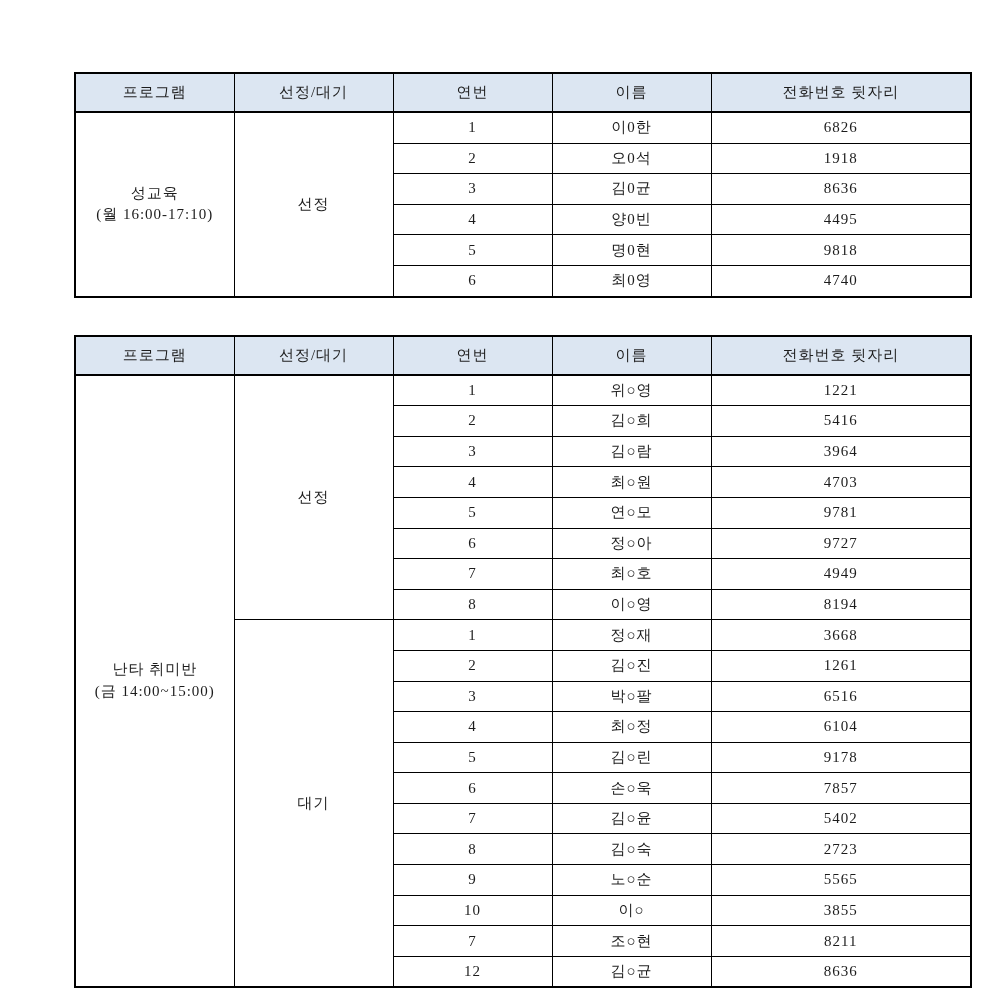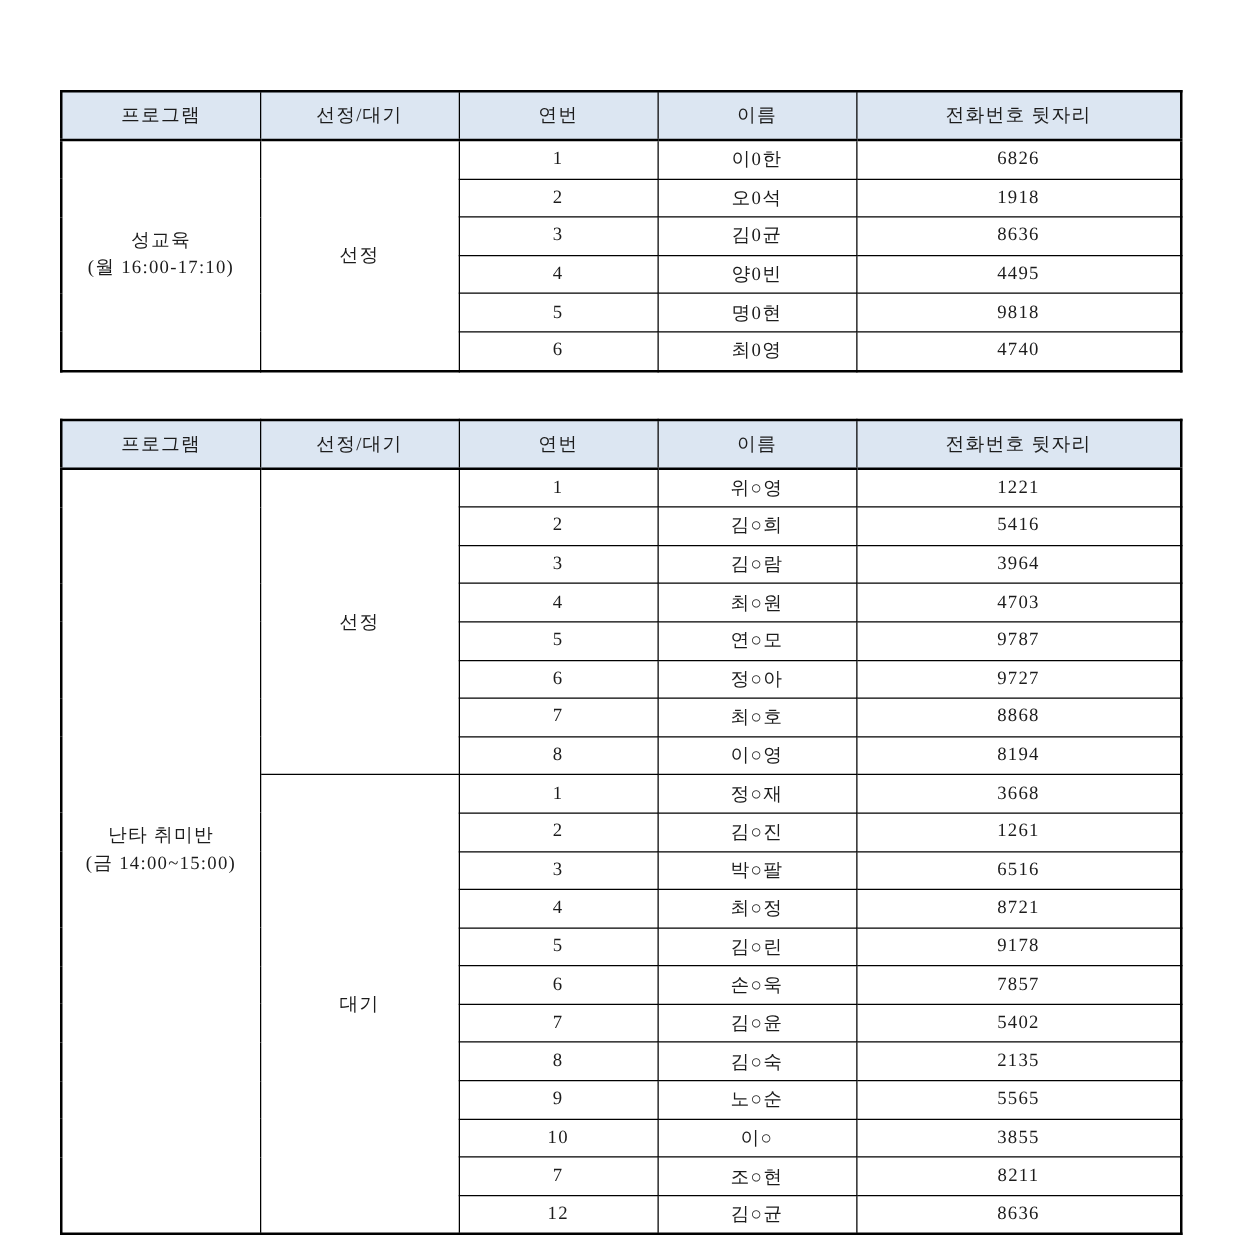--- a/index.html
+++ b/index.html
@@ -9,20 +9,21 @@
   }
   body {
     width: 992px;
     height: 1004px;
     font-family: "Liberation Serif", "DejaVu Serif", serif;
     color: #1c1c1c;
     overflow: hidden;
   }
   .page {
     padding-top: 72px;
+    margin-left: 26px;
   }
   table.roster {
     border-collapse: collapse;
     table-layout: fixed;
     width: 896px;
     margin-left: 48px;
     border: 2px solid #000000;
   }
   table.roster + table.roster {
     margin-top: 37px;
@@ -160,31 +161,31 @@
           <td class="phone-cell">3964</td>
         </tr>
         <tr>
           <td class="seq-cell">4</td>
           <td class="name-cell">최○원</td>
           <td class="phone-cell">4703</td>
         </tr>
         <tr>
           <td class="seq-cell">5</td>
           <td class="name-cell">연○모</td>
-          <td class="phone-cell">9787</td>
+          <td class="phone-cell">9781</td>
         </tr>
         <tr>
           <td class="seq-cell">6</td>
           <td class="name-cell">정○아</td>
           <td class="phone-cell">9727</td>
         </tr>
         <tr>
           <td class="seq-cell">7</td>
           <td class="name-cell">최○호</td>
-          <td class="phone-cell">8868</td>
+          <td class="phone-cell">4949</td>
         </tr>
         <tr>
           <td class="seq-cell">8</td>
           <td class="name-cell">이○영</td>
           <td class="phone-cell">8194</td>
         </tr>
         <tr>
           <td class="status-cell" rowspan="12">대기</td>
           <td class="seq-cell">1</td>
           <td class="name-cell">정○재</td>
@@ -196,41 +197,41 @@
           <td class="phone-cell">1261</td>
         </tr>
         <tr>
           <td class="seq-cell">3</td>
           <td class="name-cell">박○팔</td>
           <td class="phone-cell">6516</td>
         </tr>
         <tr>
           <td class="seq-cell">4</td>
           <td class="name-cell">최○정</td>
-          <td class="phone-cell">8721</td>
+          <td class="phone-cell">6104</td>
         </tr>
         <tr>
           <td class="seq-cell">5</td>
           <td class="name-cell">김○린</td>
           <td class="phone-cell">9178</td>
         </tr>
         <tr>
           <td class="seq-cell">6</td>
           <td class="name-cell">손○욱</td>
           <td class="phone-cell">7857</td>
         </tr>
         <tr>
           <td class="seq-cell">7</td>
           <td class="name-cell">김○윤</td>
           <td class="phone-cell">5402</td>
         </tr>
         <tr>
           <td class="seq-cell">8</td>
           <td class="name-cell">김○숙</td>
-          <td class="phone-cell">2135</td>
+          <td class="phone-cell">2723</td>
         </tr>
         <tr>
           <td class="seq-cell">9</td>
           <td class="name-cell">노○순</td>
           <td class="phone-cell">5565</td>
         </tr>
         <tr>
           <td class="seq-cell">10</td>
           <td class="name-cell">이○</td>
           <td class="phone-cell">3855</td>

